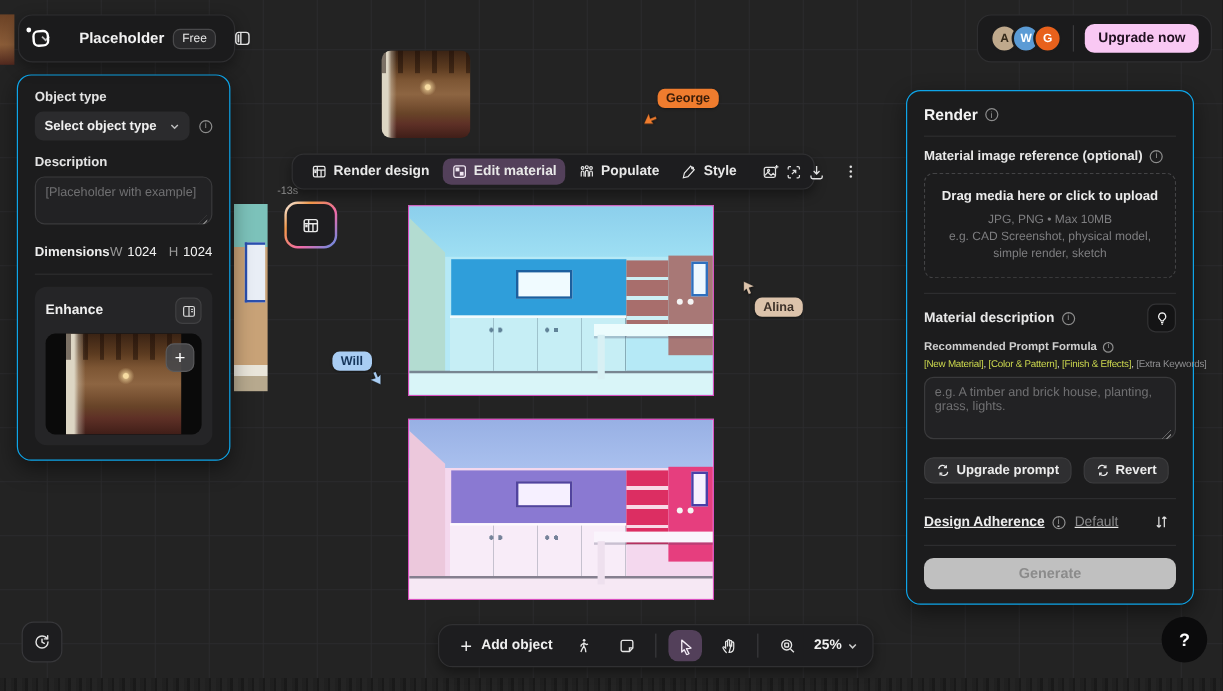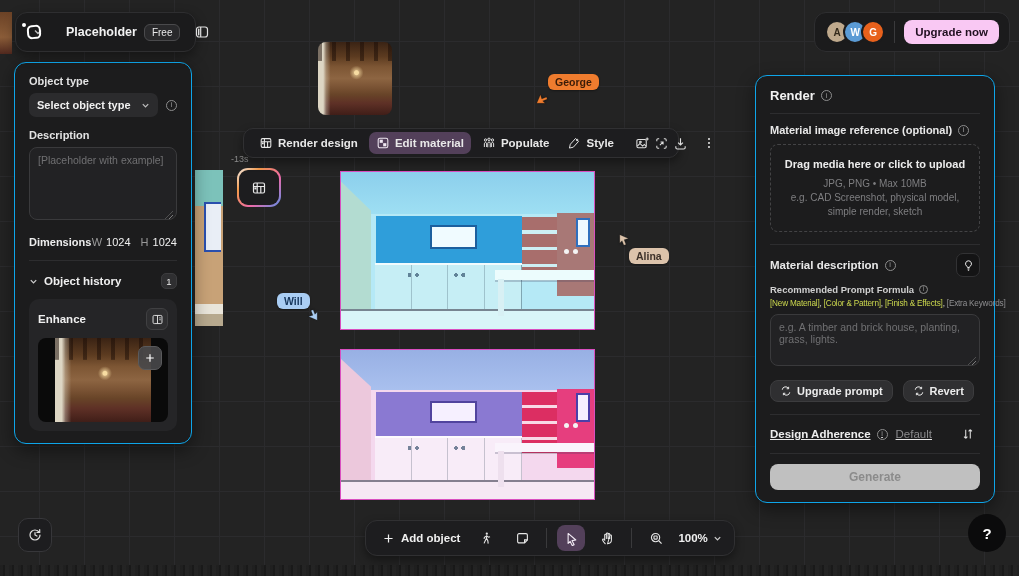--- a/index.html
+++ b/index.html
@@ -416,47 +416,38 @@
           <svg width="9" height="9" viewBox="0 0 10 10" fill="none" stroke="#bdbdbd" stroke-width="1.4">
               <path d="M2 3.5l3 3 3-3"></path>
             </svg>
         </span>
       </div>
       <i class="info">i</i>
     </div>
 
     <div class="lp-label" style="margin-top:12px;">Description</div>
     <div class="ta-wrap">
-      <textarea rows="4" style="height: 73px;" placeholder="[Placeholder with example]"></textarea>
+      <textarea rows="4" style="height: 40px;" placeholder="[Placeholder with example]"></textarea>
       <span class="resize-corner"></span>
     </div>
 
     <div class="dims-row">
       <span class="dims-label">Dimensions</span>
       <span class="dims-kv">
           <span class="dims-k">W</span>
         <span class="dims-v">1024</span>
         </span>
       <span class="dims-kv">
           <span class="dims-k">H</span>
         <span class="dims-v">1024</span>
         </span>
     </div>
 
     <div class="divider-h" style="margin-top:12px;"></div>
 
-    <div class="history-head">
-      <span class="icon">
-        <svg width="9" height="9" viewBox="0 0 10 10" fill="none" stroke="#cdcdcd" stroke-width="1.4">
-            <path d="M2 3.5l3 3 3-3"></path>
-          </svg>
-      </span>
-      <span class="history-title">Object history</span>
-      <span class="count-badge">1</span>
-    </div>
 
     <div class="history-card">
       <div class="hc-row">
         <span class="hc-title">Enhance</span>
         <span class="hc-iconbtn">
           <span class="icon">
             <svg width="13" height="13" viewBox="0 0 16 16" fill="none" stroke="#dcdcdc" stroke-width="1.2">
               <rect x="2.5" y="3" width="11" height="10" rx="1.5"></rect>
                 <path d="M8 3v10M10.2 6h1.8M10.2 8.3h1.8"></path>
             </svg>
@@ -692,21 +683,21 @@
     <button class="bt-iconbtn">
       <span class="icon">
         <svg width="15" height="15" viewBox="0 0 16 16" fill="none" stroke="#e6e6e6" stroke-width="1.2">
           <circle cx="7" cy="7" r="4.4"></circle>
             <path d="M10.4 10.4l3 3"></path>
           <rect x="5.3" y="5.3" width="3.4" height="3.4" rx="0.6"></rect>
         </svg>
       </span>
     </button>
     <button class="zoom-ctl">
-      <span>100%</span>
+      <span>25%</span>
       <span class="icon">
         <svg width="9" height="9" viewBox="0 0 10 10" fill="none" stroke="#cdcdcd" stroke-width="1.4">
             <path d="M2 3.5l3 3 3-3"></path>
           </svg>
       </span>
     </button>
   </div>
 
   <button class="history-fab">
     <span class="icon">

